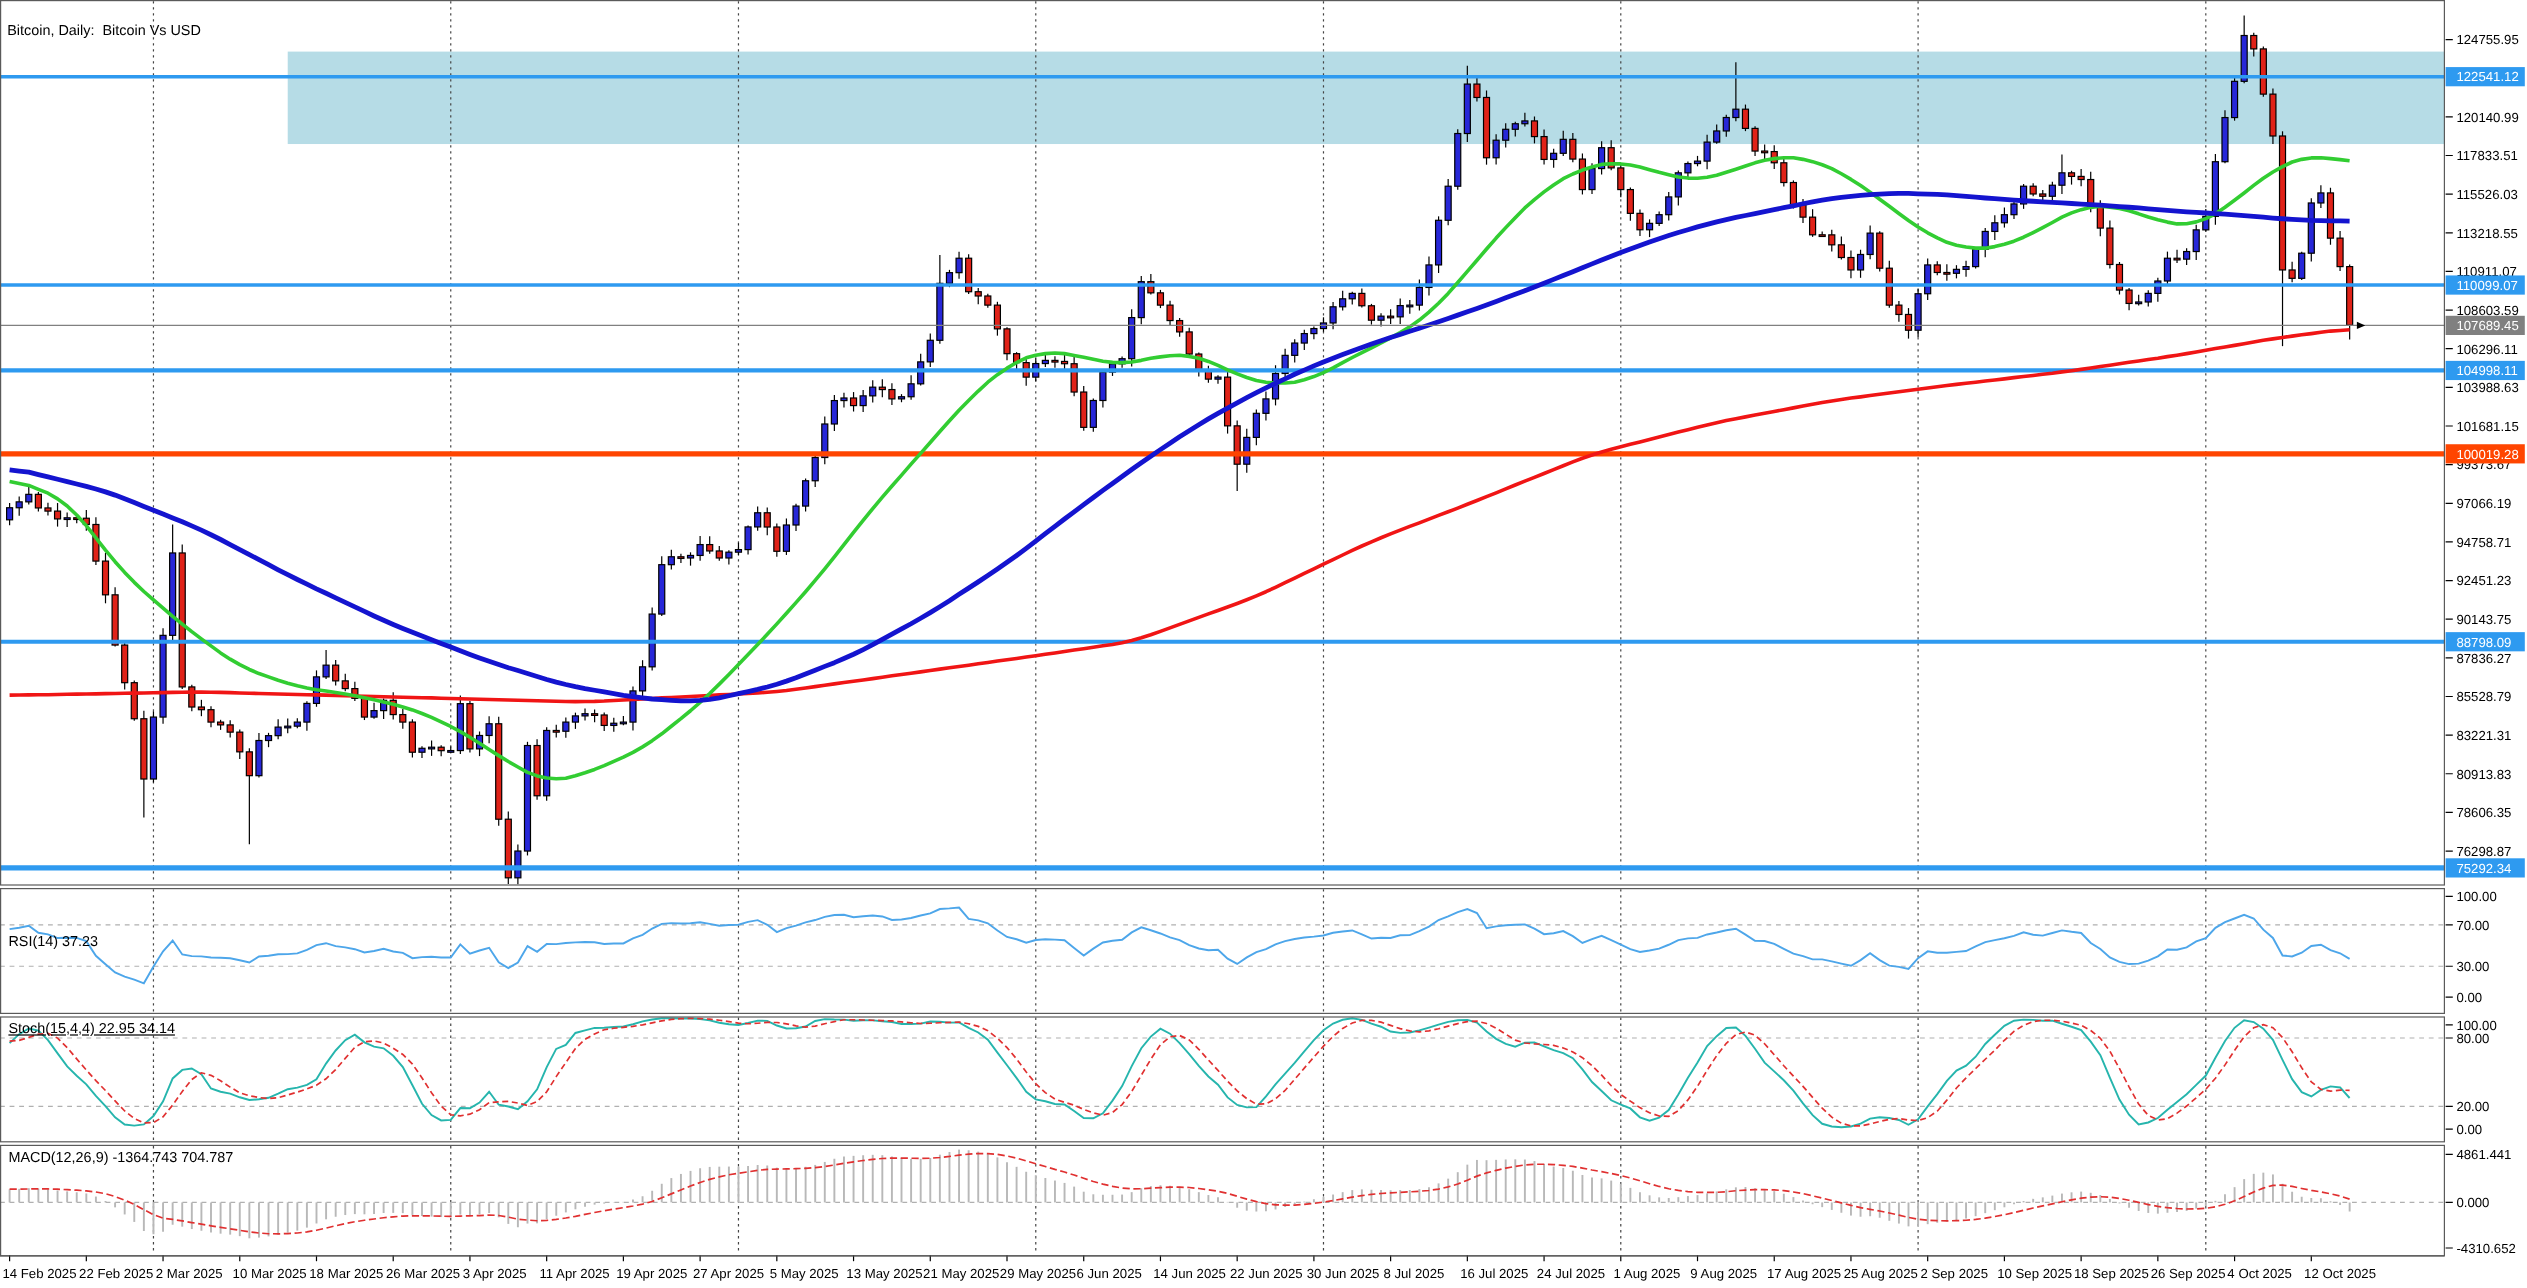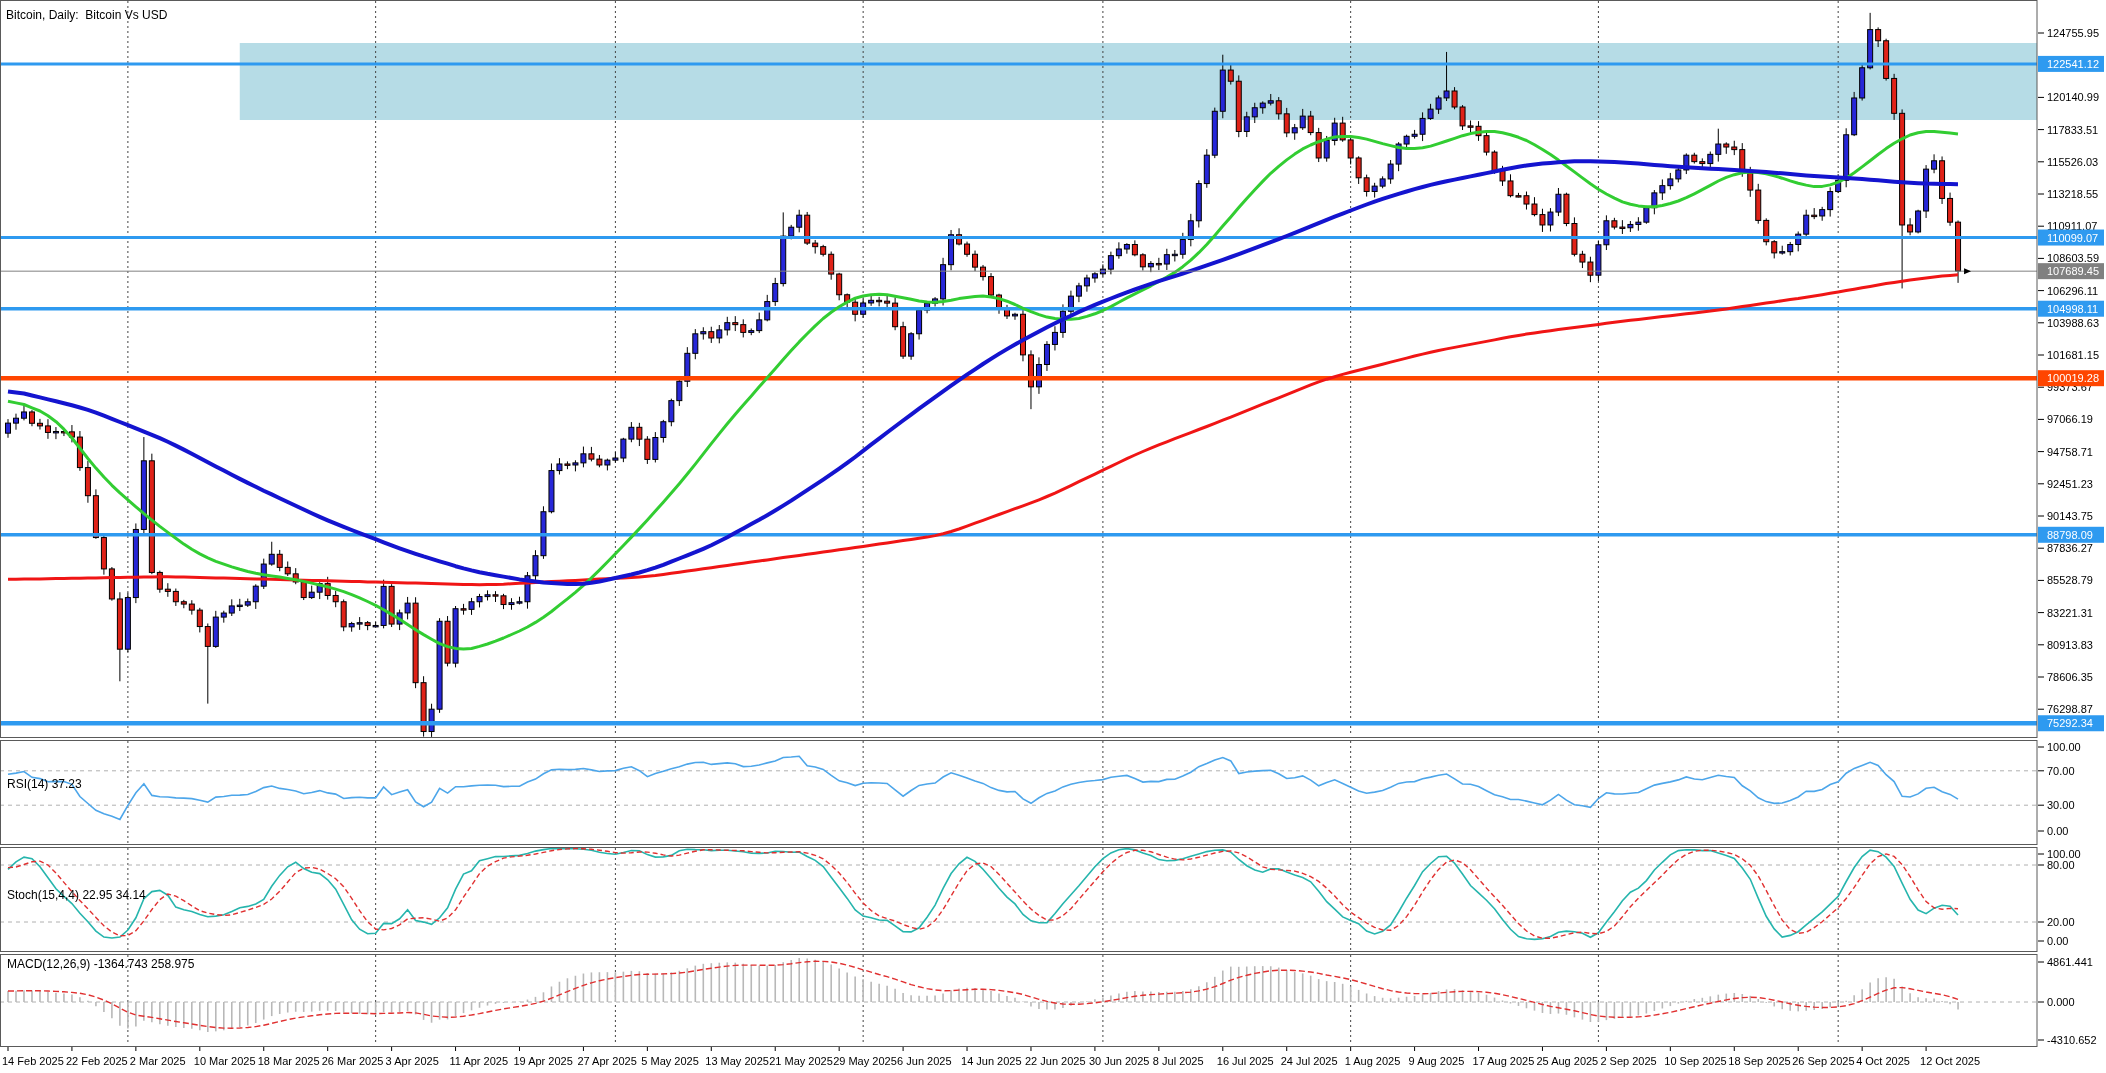--- a/index.html
+++ b/index.html
@@ -960,17 +960,17 @@
         <text x="1728.272" y="1065" font-family="&quot;Liberation Sans&quot;,sans-serif" font-size="11" fill="#000000" text-anchor="start">18 Sep 2025</text>
         <line x1="1798.208" x2="1798.208" y1="1046" y2="1051" stroke="#000"></line>
         <text x="1792.208" y="1065" font-family="&quot;Liberation Sans&quot;,sans-serif" font-size="11" fill="#000000" text-anchor="start">26 Sep 2025</text>
         <line x1="1862.144" x2="1862.144" y1="1046" y2="1051" stroke="#000"></line>
         <text x="1856.144" y="1065" font-family="&quot;Liberation Sans&quot;,sans-serif" font-size="11" fill="#000000" text-anchor="start">4 Oct 2025</text>
         <line x1="1926.08" x2="1926.08" y1="1046" y2="1051" stroke="#000"></line>
         <text x="1920.08" y="1065" font-family="&quot;Liberation Sans&quot;,sans-serif" font-size="11" fill="#000000" text-anchor="start">12 Oct 2025</text>
         <line x1="0" x2="2037" y1="1046.5" y2="1046.5" stroke="#5a5a5a"></line>
       </g>
     </svg>
-  <div class="overlay-label" style="left:6px;top:8px;">Bitcoin, Daily:  Bitcoin Vs USD</div>
+  <div class="overlay-label" style="left:6px;top:18px;">Bitcoin, Daily:  Bitcoin Vs USD</div>
   <div class="overlay-label" style="left:7px;top:777px;">RSI(14) 37.23</div>
-  <div class="overlay-label" style="left:7px;top:888px;">Stoch(15,4,4) 22.95 34.14</div>
-  <div class="overlay-label" style="left:7px;top:957px;">MACD(12,26,9) -1364.743 258.975</div>
+  <div class="overlay-label" style="left:7px;top:850px;text-decoration:underline;">Stoch(15,4,4) 22.95 34.14</div>
+  <div class="overlay-label" style="left:7px;top:957px;">MACD(12,26,9) -1364.743 704.787</div>
 </div>
 
 </body></html>

